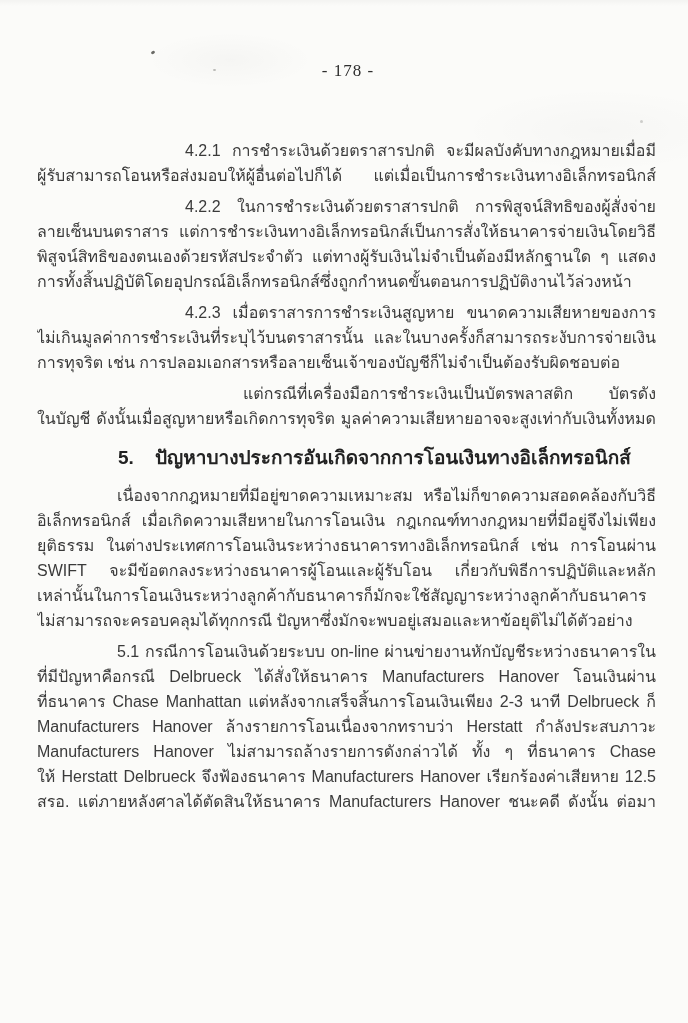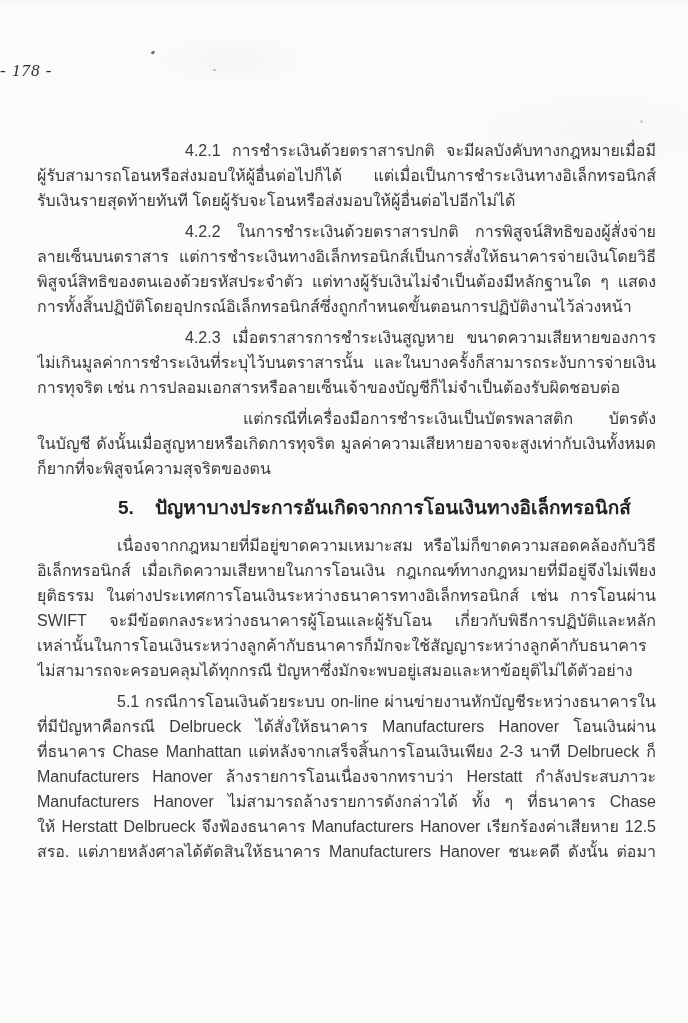--- a/index.html
+++ b/index.html
@@ -25,25 +25,26 @@
     position: absolute;
     background: #6a6a66;
     border-radius: 50%;
   }
   .speck.s1 { left: 151px; top: 51px; width: 4px; height: 3px; transform: rotate(-30deg); }
   .speck.s2 { left: 213px; top: 69px; width: 3px; height: 2px; opacity: 0.45; }
   .speck.s3 { left: 640px; top: 120px; width: 3px; height: 3px; opacity: 0.3; }
 
   .page-number {
     margin-top: 61px;
+    text-align: center;
     font-family: "Liberation Serif", "DejaVu Serif", serif;
-    font-style: italic;
     font-size: 17px;
     letter-spacing: 1px;
     color: #2e2e2e;
+    margin-left: 8px;
   }
 
   .content {
     margin-top: 57px;
     padding-left: 37px;
     padding-right: 32px;
   }
 
   .para { margin: 0; }
   .para + .para { margin-top: 6px; }
@@ -85,37 +86,35 @@
   <div class="speck s1"></div>
   <div class="speck s2"></div>
   <div class="speck s3"></div>
 
   <div class="page-number">- 178 -</div>
 
   <div class="content" id="content">
       <div class="para kind-subsection">
         <div class="line first j">4.2.1  การชำระเงินด้วยตราสารปกติ จะมีผลบังคับทางกฎหมายเมื่อมีการส่งมอบตราสาร โดย</div>
         <div class="line j">ผู้รับสามารถโอนหรือส่งมอบให้ผู้อื่นต่อไปก็ได้  แต่เมื่อเป็นการชำระเงินทางอิเล็กทรอนิกส์  การโอนจะกระทำโดยตรงให้ผู้</div>
-        <div class="line">รับเงินรายสุดท้ายทันที  โดยผู้รับจะโอนหรือส่งมอบให้ผู้อื่นต่อไปอีกไม่ได้</div>
       </div>
       <div class="para kind-subsection">
         <div class="line first j">4.2.2  ในการชำระเงินด้วยตราสารปกติ  การพิสูจน์สิทธิของผู้สั่งจ่ายกระทำได้ด้วยการพิสูจน์</div>
         <div class="line j">ลายเซ็นบนตราสาร   แต่การชำระเงินทางอิเล็กทรอนิกส์เป็นการสั่งให้ธนาคารจ่ายเงินโดยวิธีการโอนทันทีผู้สั่งโอนจะต้อง</div>
         <div class="line j">พิสูจน์สิทธิของตนเองด้วยรหัสประจำตัว  แต่ทางผู้รับเงินไม่จำเป็นต้องมีหลักฐานใด ๆ แสดงสิทธิในการรับเงิน  กระบวน</div>
         <div class="line j">การทั้งสิ้นปฏิบัติโดยอุปกรณ์อิเล็กทรอนิกส์ซึ่งถูกกำหนดขั้นตอนการปฏิบัติงานไว้ล่วงหน้าแล้ว   จึงไม่สามารถตรวจสอบ</div>
       </div>
       <div class="para kind-subsection">
         <div class="line first j">4.2.3  เมื่อตราสารการชำระเงินสูญหาย  ขนาดความเสียหายของการชำระเงินด้วยตราสารจะ</div>
         <div class="line j">ไม่เกินมูลค่าการชำระเงินที่ระบุไว้บนตราสารนั้น  และในบางครั้งก็สามารถระงับการจ่ายเงินตามตราสารได้ทัน  ในกรณีที่มี</div>
         <div class="line">การทุจริต  เช่น  การปลอมเอกสารหรือลายเซ็นเจ้าของบัญชีก็ไม่จำเป็นต้องรับผิดชอบต่อความเสียหายนั้นเลย</div>
       </div>
       <div class="para kind-continuation">
         <div class="line first j">แต่กรณีที่เครื่องมือการชำระเงินเป็นบัตรพลาสติก บัตรดังกล่าวมีมูลค่าเท่ากับเงินทั้งหมด</div>
         <div class="line j">ในบัญชี  ดังนั้นเมื่อสูญหายหรือเกิดการทุจริต  มูลค่าความเสียหายอาจจะสูงเท่ากับเงินทั้งหมดในบัญชี  และเจ้าของบัญชี</div>
-        <div class="line">ก็ยากที่จะพิสูจน์ความสุจริตของตน</div>
       </div>
       <div class="para kind-heading">
         <span class="h-num">5.</span>
         <span class="h-text">ปัญหาบางประการอันเกิดจากการโอนเงินทางอิเล็กทรอนิกส์</span>
       </div>
       <div class="para kind-intro">
         <div class="line first j">เนื่องจากกฎหมายที่มีอยู่ขาดความเหมาะสม    หรือไม่ก็ขาดความสอดคล้องกับวิธีการโอนเงินทาง</div>
         <div class="line j">อิเล็กทรอนิกส์  เมื่อเกิดความเสียหายในการโอนเงิน  กฎเกณฑ์ทางกฎหมายที่มีอยู่จึงไม่เพียงพอที่จะให้คำชี้ขาดได้โดย</div>
         <div class="line j">ยุติธรรม  ในต่างประเทศการโอนเงินระหว่างธนาคารทางอิเล็กทรอนิกส์  เช่น  การโอนผ่าน  CHIPS,  CHAPS  หรือ</div>
         <div class="line j">SWIFT   จะมีข้อตกลงระหว่างธนาคารผู้โอนและผู้รับโอน   เกี่ยวกับพิธีการปฏิบัติและหลักเกณฑ์ในการตัดสินธุรกรรม</div>

